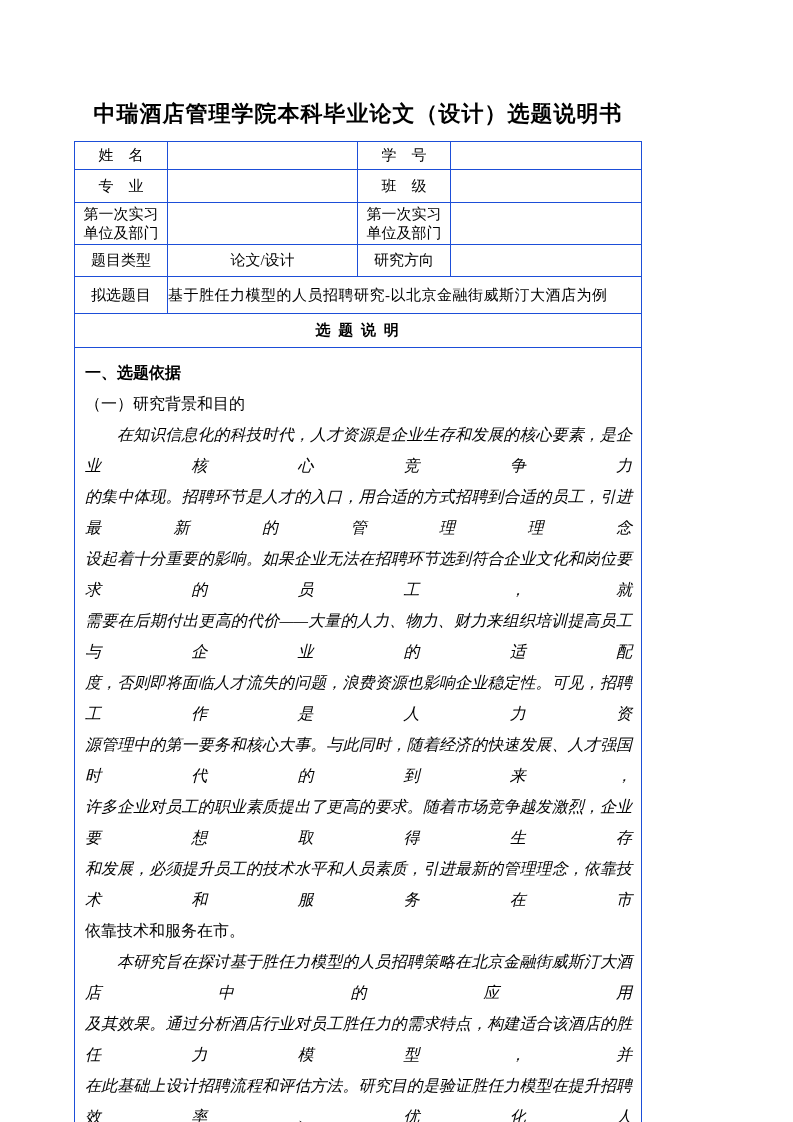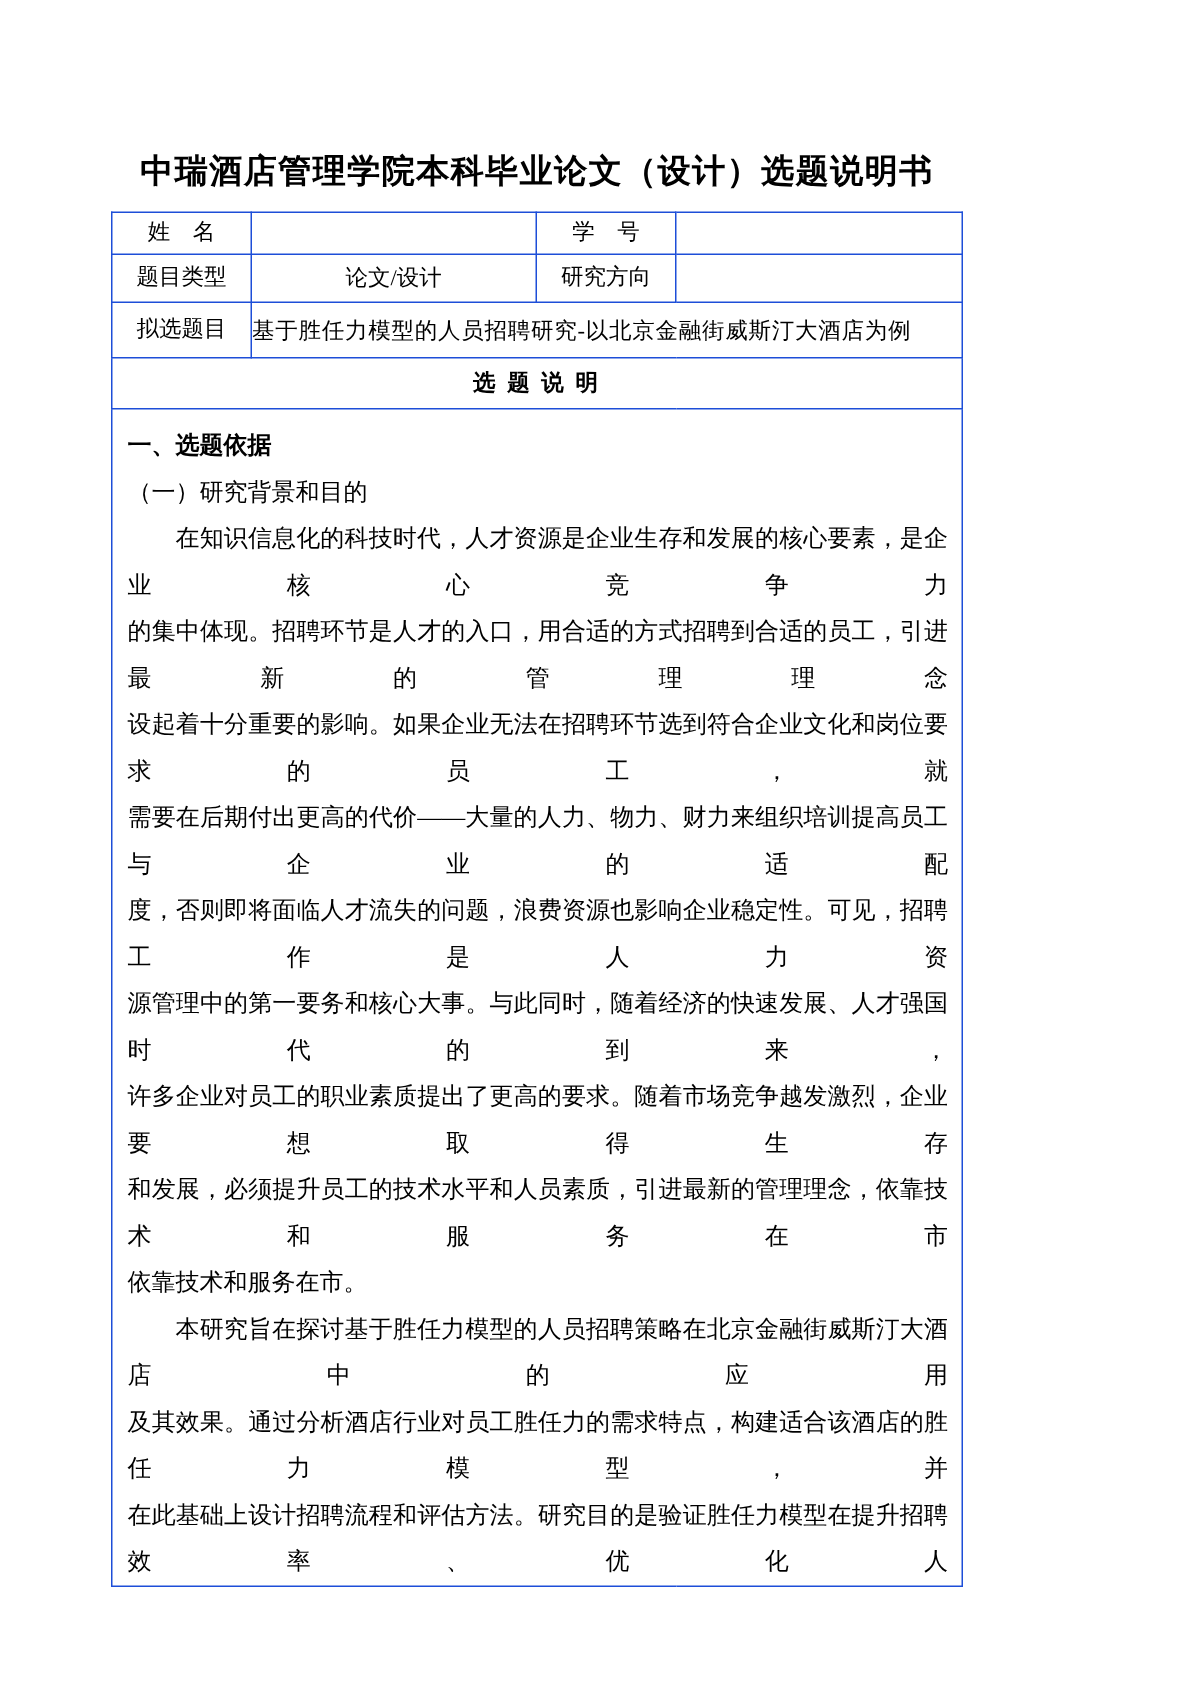--- a/index.html
+++ b/index.html
@@ -34,20 +34,21 @@
   td.body-cell{vertical-align:top;height:645px;}
   .body-wrap{padding:9px 9px 0 10px;}
   .bline{
     font-size:16px;line-height:31px;white-space:nowrap;
     text-align:left;
   }
   .bline.j{
     white-space:normal;
     text-align:justify;
     text-align-last:justify;
+    font-style:italic;
   }
   .bline.b{font-weight:bold;}
 </style>
 </head>
 <body>
 
 <div class="page">
 
   <div class="page-title">中瑞酒店管理学院本科毕业论文（设计）选题说明书</div>
 
@@ -60,21 +61,35 @@
     </colgroup>
 
     <tbody>
         <tr class="r1">
       <td class="lab">姓　名</td>
       <td class="val"></td>
       <td class="lab">学　号</td>
       <td class="val"></td>
     </tr>
 
+    <tr class="r2">
+      <td class="lab">专　业</td>
+      <td class="val"></td>
+      <td class="lab">班　级</td>
+      <td class="val"></td>
+    </tr>
 
+    <tr class="r3">
+      <td class="lab">第一次实习
+单位及部门</td>
+      <td class="val"></td>
+      <td class="lab">第一次实习
+单位及部门</td>
+      <td class="val"></td>
+    </tr>
 
     <tr class="r4">
       <td class="lab">题目类型</td>
       <td class="center-val">论文/设计</td>
       <td class="lab">研究方向</td>
       <td class="val"></td>
     </tr>
 
     <tr class="r5">
       <td class="lab">拟选题目</td>

